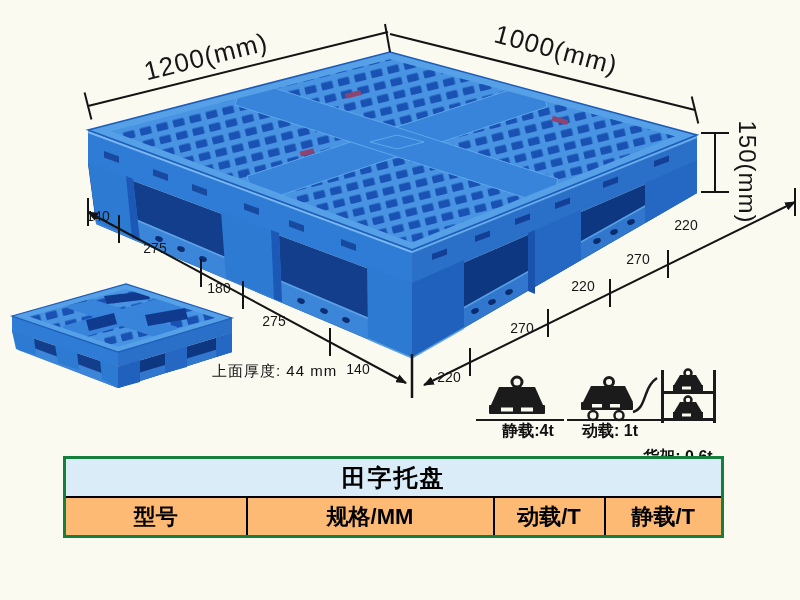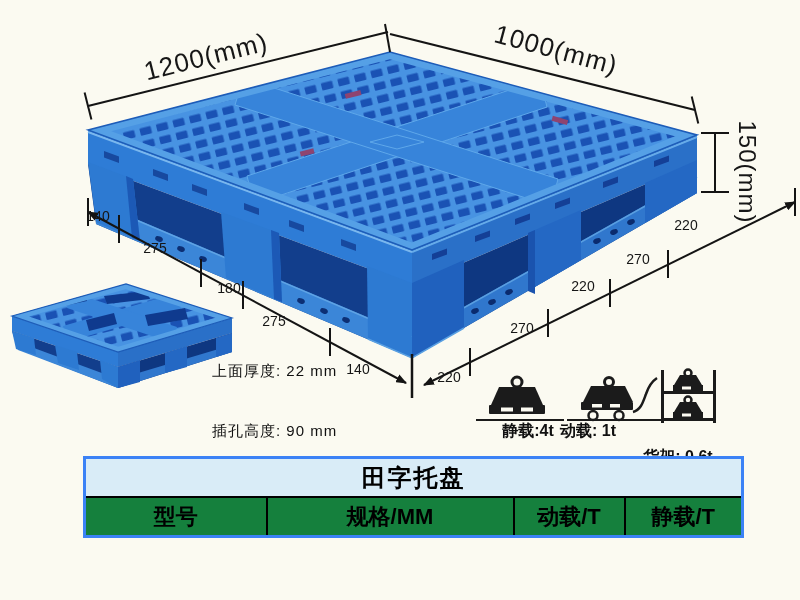--- a/index.html
+++ b/index.html
@@ -14,26 +14,25 @@
   .dim-big{font-size:26px;letter-spacing:1px;}
   .dim-num{font-size:14px;}
   .rot-n14{transform:translate(-50%,-50%) rotate(-14deg);}
   .rot-p15{transform:translate(-50%,-50%) rotate(15deg);}
   .rot-90{transform:translate(-50%,-50%) rotate(90deg);font-size:24px;letter-spacing:1px;}
   .anno{position:absolute;left:212px;font-size:15px;letter-spacing:1px;white-space:nowrap;color:#101010;}
   .icon-label{position:absolute;transform:translate(-50%,-50%);font-size:16px;font-weight:700;white-space:nowrap;color:#101010;}
   table.spec{
     position:absolute;left:63px;top:456px;width:658px;
     border-collapse:collapse;table-layout:fixed;text-align:center;color:#000;
-    border:3px solid #3b82f6;
-    margin-left:20px;
+    border:3px solid #15803d;
   }
   table.spec td{border:2px solid #000;padding:0;vertical-align:middle;}
   td.t-title{height:37px;background:#d9ecf7;font-size:24px;font-weight:700;letter-spacing:2px;}
-  tr.t-head td{height:37px;background:#15803d;font-size:22px;font-weight:700;}
+  tr.t-head td{height:37px;background:#fdba74;font-size:22px;font-weight:700;}
   tr.t-data td{height:40px;background:#d9ecf7;font-size:21px;}
 </style>
 </head>
 <body>
 
 <div class="stage">
 
   <svg width="800" height="600" viewBox="0 0 800 600">
     <defs>
       <pattern id="mesh" width="17" height="13" patternUnits="userSpaceOnUse" patternTransform="rotate(-14)">
@@ -229,35 +228,34 @@
       </g>
     </g>
   </svg>
 
   <span class="lbl dim-big rot-n14" style="left:206px;top:57px;">1200(mm)</span>
   <span class="lbl dim-big rot-p15" style="left:556px;top:50px;">1000(mm)</span>
   <span class="lbl rot-90" style="left:747px;top:172px;">150(mm)</span>
 
   <span class="lbl dim-num" style="left:98px;top:216px;">140</span>
   <span class="lbl dim-num" style="left:155px;top:248px;">275</span>
-  <span class="lbl dim-num" style="left:229px;top:288px;text-align:center;">180</span>
+  <span class="lbl dim-num" style="left:219px;top:288px;text-align:center;">180</span>
   <span class="lbl dim-num" style="left:274px;top:321px;">275</span>
   <span class="lbl dim-num" style="left:358px;top:369px;">140</span>
 
   <span class="lbl dim-num" style="left:449px;top:377px;">220</span>
   <span class="lbl dim-num" style="left:522px;top:328px;">270</span>
   <span class="lbl dim-num" style="left:583px;top:286px;">220</span>
   <span class="lbl dim-num" style="left:638px;top:259px;">270</span>
   <span class="lbl dim-num" style="left:686px;top:225px;">220</span>
 
-  <div class="anno" style="top:362px;">上面厚度: 22 mm</div>
-  <div class="anno" style="top:422px;">插孔高度: 90 mm</div>
+  <div class="anno" style="top:362px;">上面厚度: 44 mm</div>
 
   <span class="icon-label" style="left:528px;top:431px;">静载:4t</span>
-  <span class="icon-label" style="left:588px;top:431px;">动载: 1t</span>
+  <span class="icon-label" style="left:610px;top:431px;">动载: 1t</span>
   <span class="icon-label" style="left:678px;top:457px;">货架: 0.6t</span>
 
   <table class="spec">
     <colgroup>
       <col style="width:182px">
         <col style="width:247px">
         <col style="width:111px">
         <col style="width:118px">
     </colgroup>
     <tbody>

